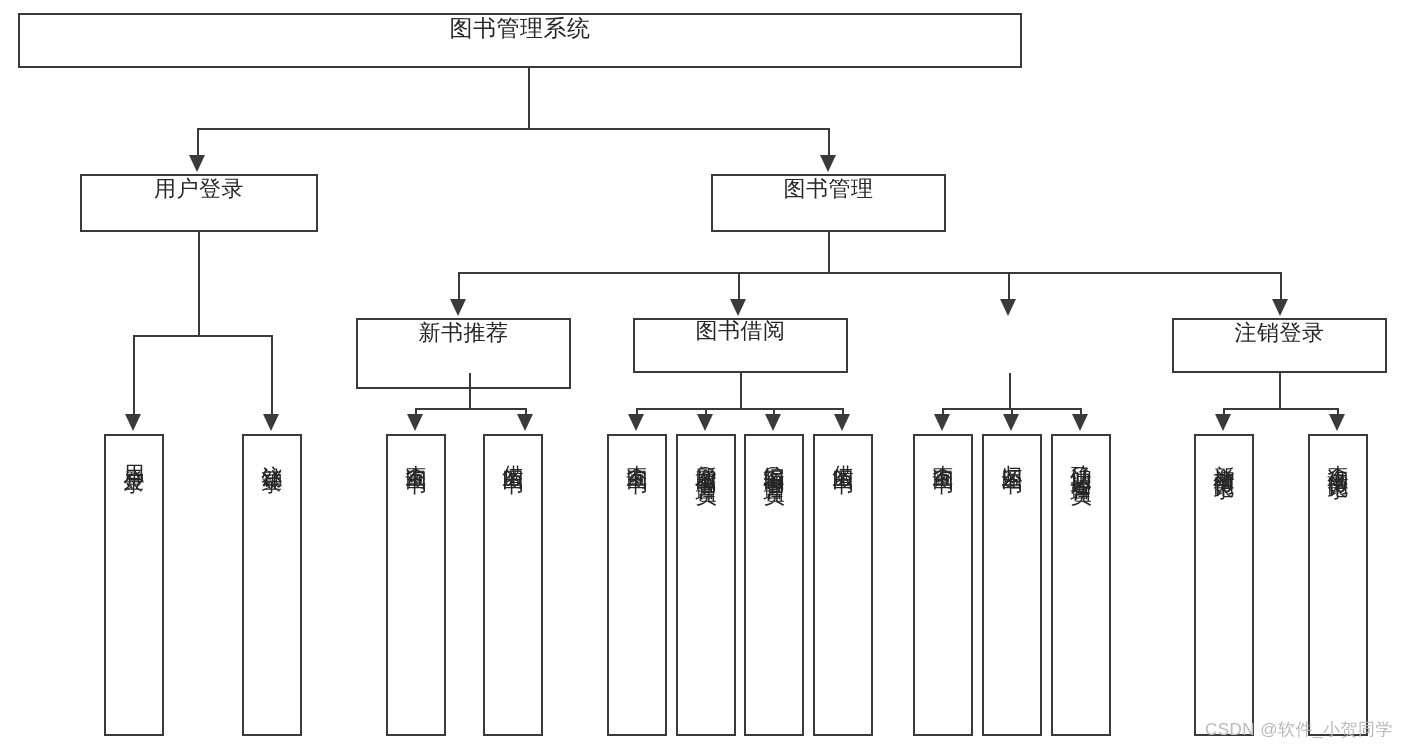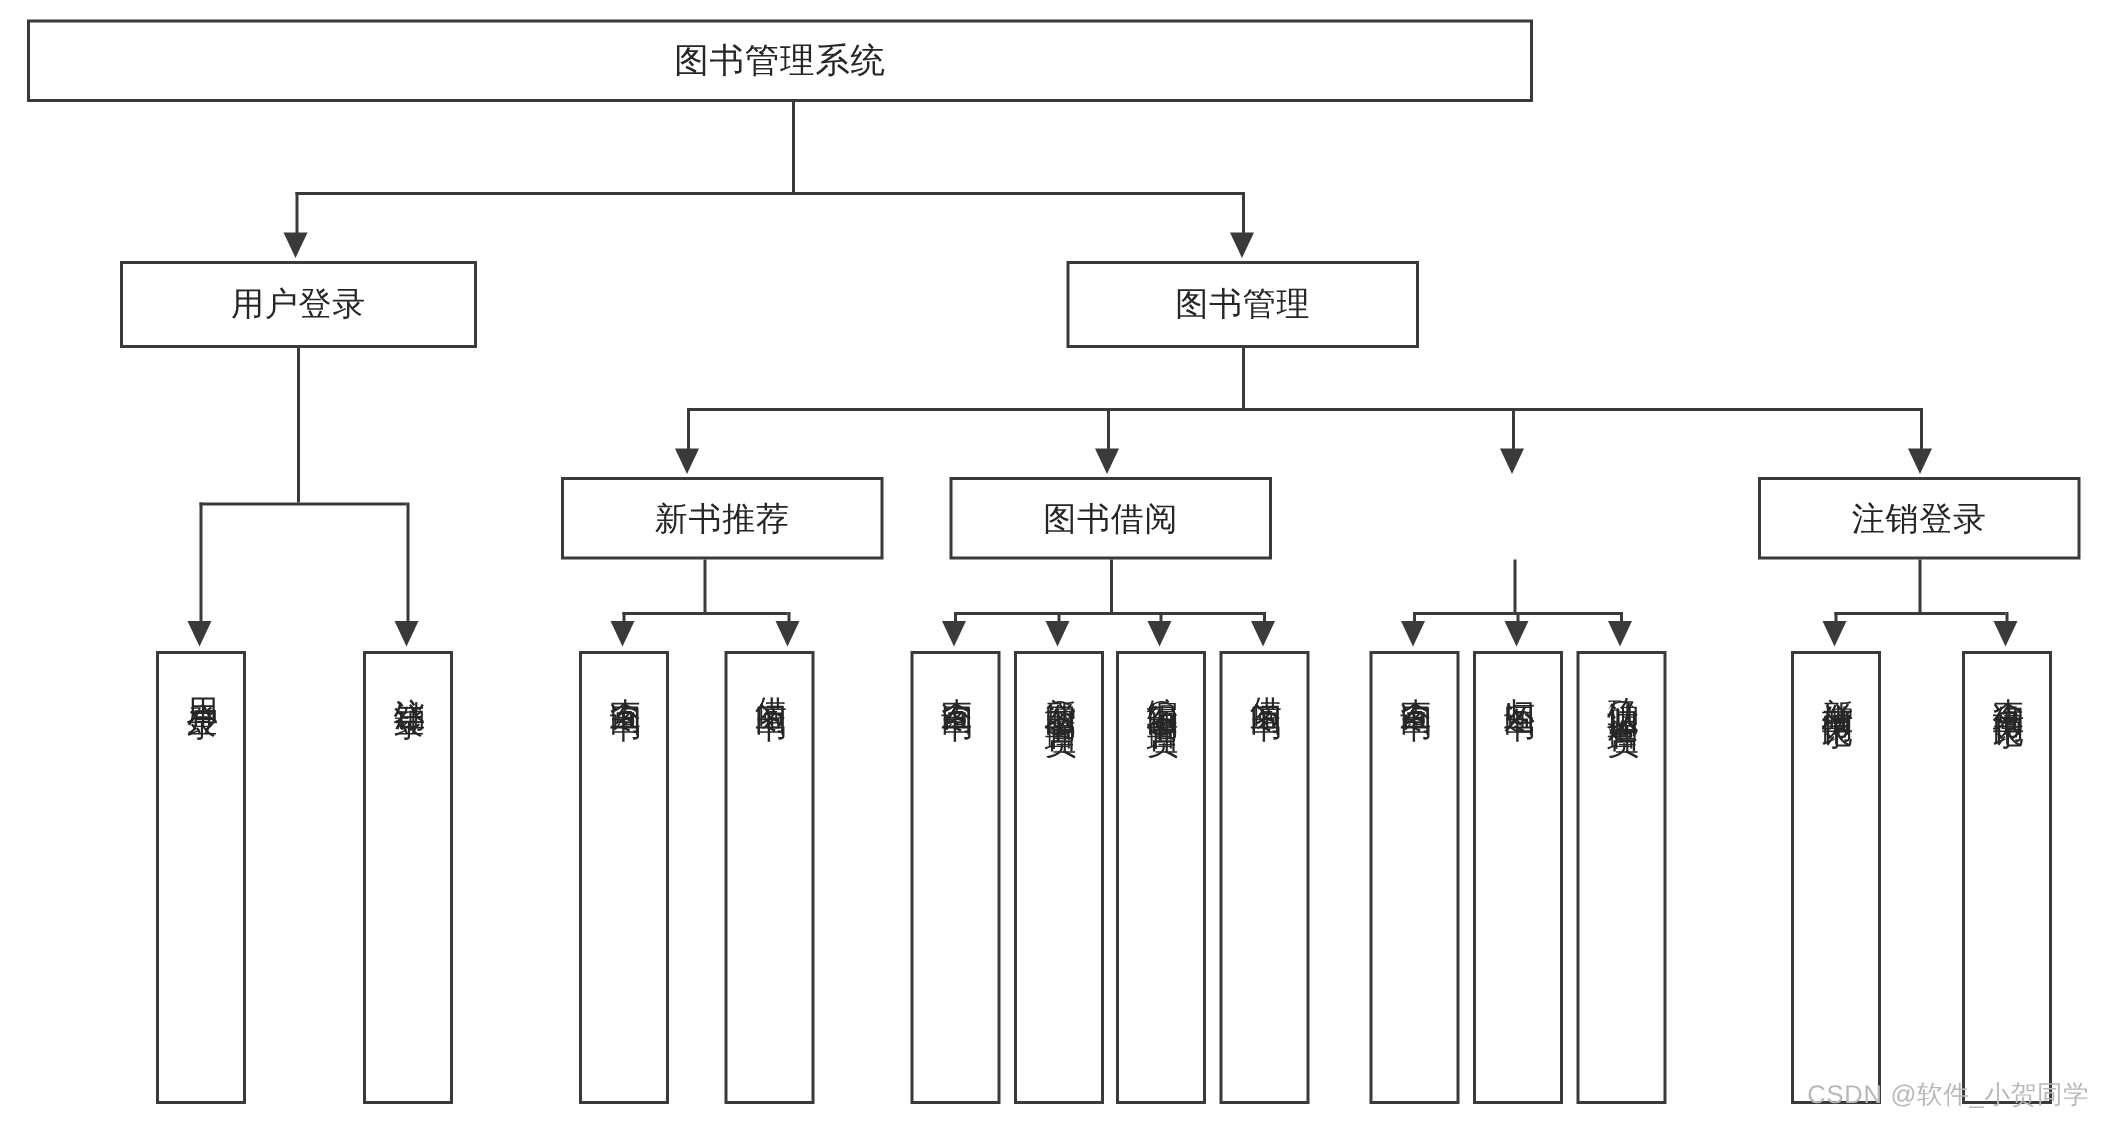--- a/index.html
+++ b/index.html
@@ -19,21 +19,20 @@
     overflow: hidden;
   }
 
   
   .node {
     position: absolute;
     box-sizing: border-box;
     background: #ffffff;
     border: 2px solid #3a3a3a;
     display: flex;
-    align-items: center;
     justify-content: center;
     color: #262626;
   }
   .node .label {
     display: block;
     text-align: center;
     line-height: 1.18;
     letter-spacing: 0.5px;
     white-space: nowrap;
   }
@@ -130,24 +129,24 @@
   <div class="hline" style="left:458px; top:272px; width:822px;"></div>
   <div class="vline" style="left:458px; top:272px; height:30px;"></div>
   <div class="arrow" style="left:450px; top:299px;"></div>
   <div class="vline" style="left:738px; top:272px; height:30px;"></div>
   <div class="arrow" style="left:730px; top:299px;"></div>
   <div class="vline" style="left:1008px; top:272px; height:30px;"></div>
   <div class="arrow" style="left:1000px; top:299px;"></div>
   <div class="vline" style="left:1280px; top:272px; height:30px;"></div>
   <div class="arrow" style="left:1272px; top:299px;"></div>
 
-  <div class="node horiz" style="left:374px; top:318px; width:215px; height:55px;">
+  <div class="node horiz" style="left:356px; top:318px; width:215px; height:71px;">
     <span class="label">新书推荐</span>
   </div>
-  <div class="node horiz" style="left:633px; top:318px; width:215px; height:55px;">
+  <div class="node horiz" style="left:633px; top:318px; width:215px; height:55px;font-family:Liberation Mono, monospace;">
     <span class="label">图书借阅</span>
   </div>
   <div class="node horiz" style="left:1172px; top:318px; width:215px; height:55px;">
     <span class="label">注销登录</span>
   </div>
 
   <div class="vline" style="left:469px; top:373px; height:35px;"></div>
   <div class="hline" style="left:415px; top:408px; width:110px;"></div>
   <div class="vline" style="left:415px; top:408px; height:10px;"></div>
   <div class="arrow" style="left:407px; top:414px;"></div>

